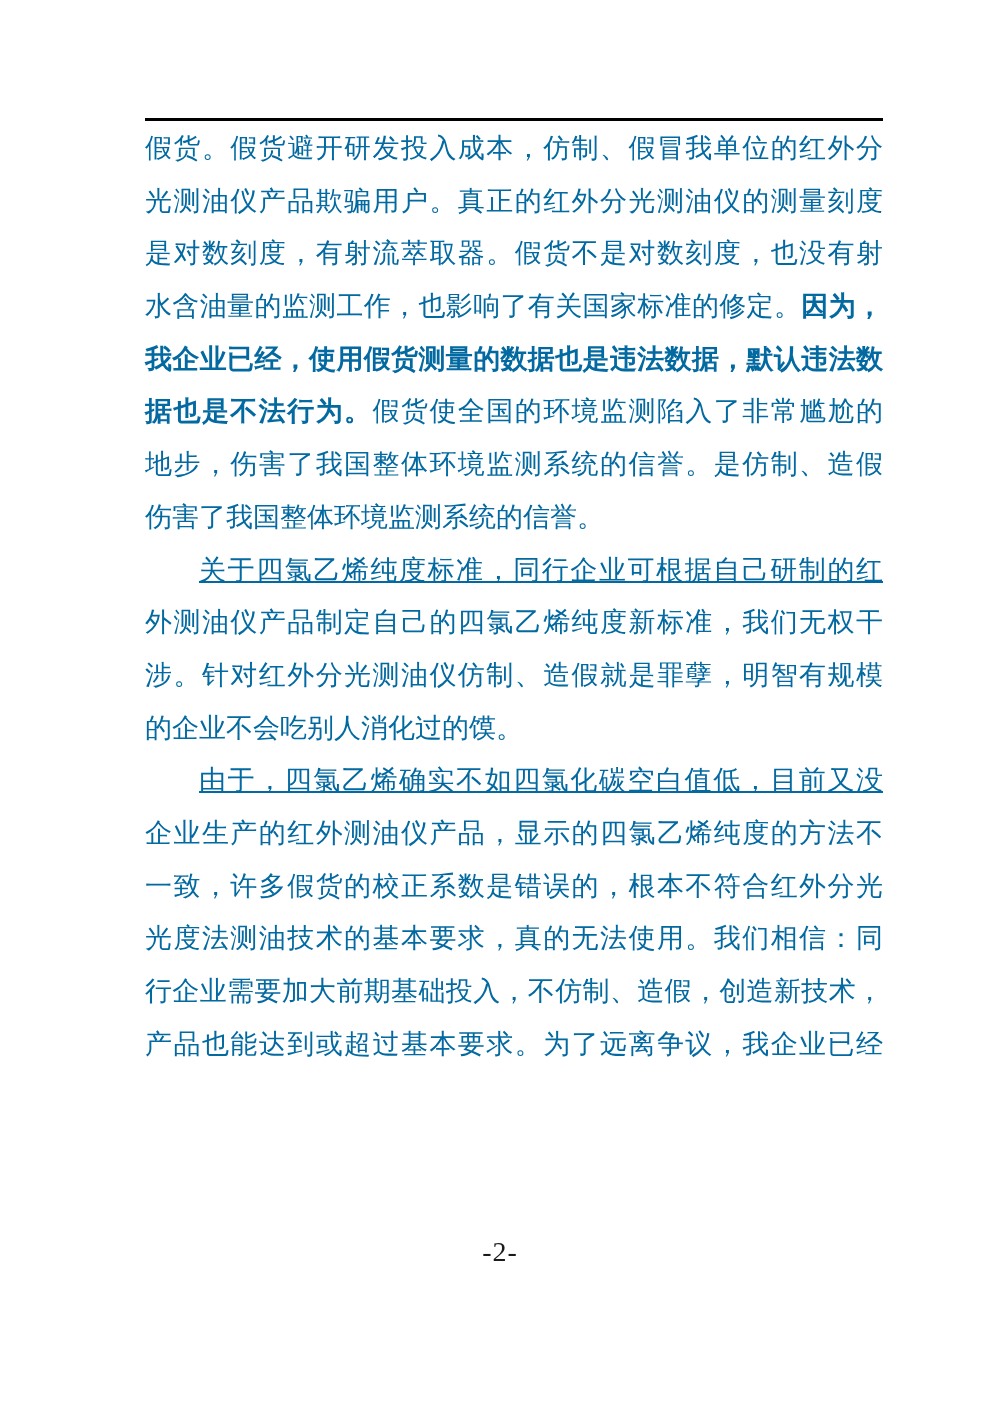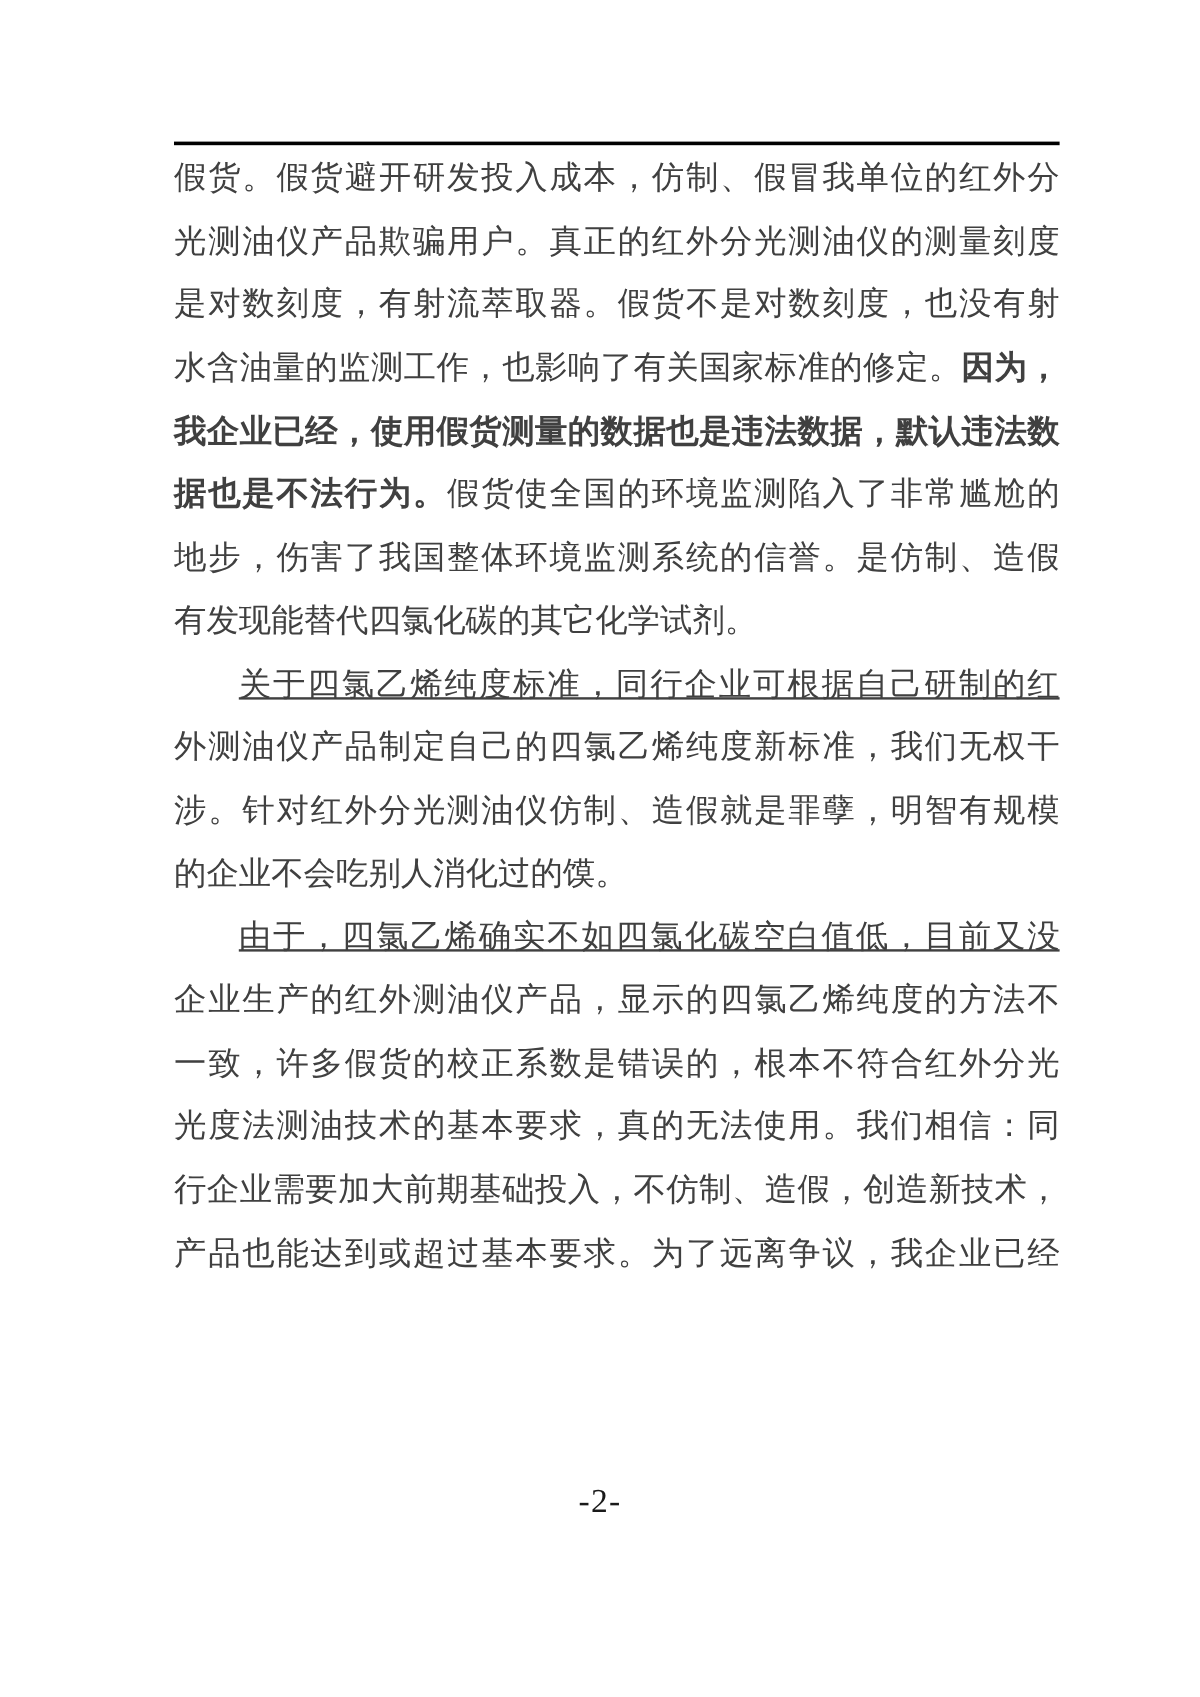--- a/index.html
+++ b/index.html
@@ -28,21 +28,21 @@
     position: absolute;
     top: 122px;
     left: 145px;
     width: 738px;
   }
   .line {
     font-size: 27px;
     line-height: 52.7px;
     height: 52.7px;
     white-space: nowrap;
-    color: #404040;
+    color: #0369a1;
   }
   .line.justify {
     white-space: normal;
     text-align: justify;
     text-align-last: justify;
   }
   .line.indent {
     padding-left: 54px;
     text-decoration: underline;
   }
@@ -71,21 +71,21 @@
 <div class="page">
   <div class="header-rule"></div>
   <div class="content">
       <div class="line justify"><span class="seg">假货。假货避开研发投入成本，仿制、假冒我单位的红外分</span></div>
       <div class="line justify"><span class="seg">光测油仪产品欺骗用户。真正的红外分光测油仪的测量刻度</span></div>
       <div class="line justify"><span class="seg">是对数刻度，有射流萃取器。假货不是对数刻度，也没有射</span></div>
       <div class="line justify"><span class="seg">水含油量的监测工作，也影响了有关国家标准的修定。</span><span class="seg bold">因为，</span></div>
       <div class="line justify"><span class="seg bold">我企业已经，使用假货测量的数据也是违法数据，默认违法数</span></div>
       <div class="line justify"><span class="seg bold">据也是不法行为。</span><span class="seg">假货使全国的环境监测陷入了非常尴尬的</span></div>
       <div class="line justify"><span class="seg">地步，伤害了我国整体环境监测系统的信誉。是仿制、造假</span></div>
-      <div class="line"><span class="seg">有发现能替代四氯化碳的其它化学试剂。</span></div>
+      <div class="line"><span class="seg">伤害了我国整体环境监测系统的信誉。</span></div>
       <div class="line indent justify"><span class="seg">关于四氯乙烯纯度标准，同行企业可根据自己研制的红</span></div>
       <div class="line justify"><span class="seg">外测油仪产品制定自己的四氯乙烯纯度新标准，我们无权干</span></div>
       <div class="line justify"><span class="seg">涉。针对红外分光测油仪仿制、造假就是罪孽，明智有规模</span></div>
       <div class="line"><span class="seg">的企业不会吃别人消化过的馍。</span></div>
       <div class="line indent justify"><span class="seg">由于，四氯乙烯确实不如四氯化碳空白值低，目前又没</span></div>
       <div class="line justify"><span class="seg">企业生产的红外测油仪产品，显示的四氯乙烯纯度的方法不</span></div>
       <div class="line justify"><span class="seg">一致，许多假货的校正系数是错误的，根本不符合红外分光</span></div>
       <div class="line justify"><span class="seg">光度法测油技术的基本要求，真的无法使用。我们相信：同</span></div>
       <div class="line justify"><span class="seg">行企业需要加大前期基础投入，不仿制、造假，创造新技术，</span></div>
       <div class="line justify"><span class="seg">产品也能达到或超过基本要求。为了远离争议，我企业已经</span></div>

